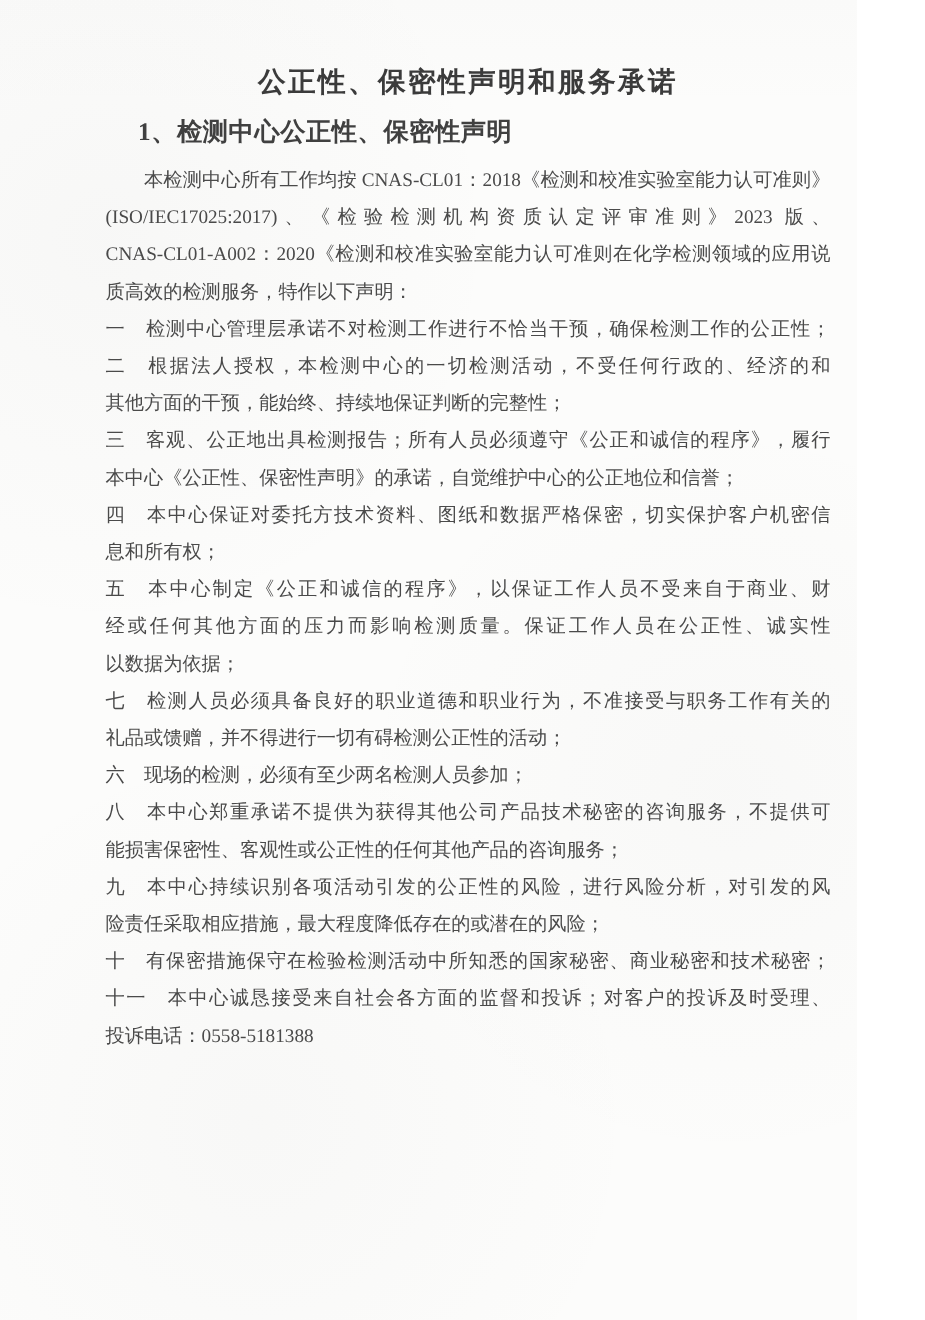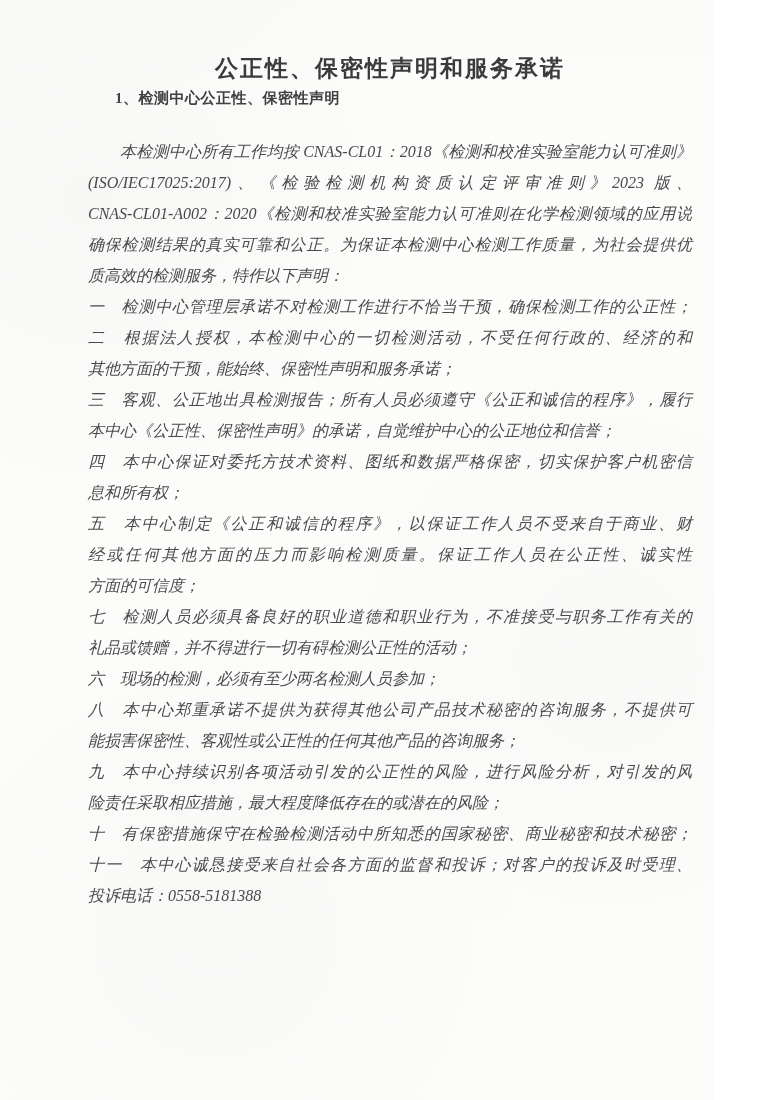--- a/index.html
+++ b/index.html
@@ -36,29 +36,29 @@
   .doc-title {
     text-align: center;
     font-weight: bold;
     font-size: 23px;
     line-height: 34px;
     color: #3b3b3b;
     letter-spacing: 2px;
   }
   .section-heading {
     font-weight: bold;
-    font-size: 15px;
+    font-size: 21px;
     line-height: 24px;
+    margin-top: 12px;
     margin-left: 27px;
     color: #404040;
     letter-spacing: 0.5px;
   }
   .doc-body {
-    margin-top: 26px;
-    font-style: italic;
+    margin-top: 13px;
   }
   .line {
     font-size: 16px;
     line-height: 31px;
     height: 31px;
     color: #4a4a4a;
     text-align: left;
     white-space: normal;
   }
   
@@ -86,47 +86,46 @@
     <div class="doc-title">公正性、保密性声明和服务承诺</div>
 
     <div class="section-heading">1、检测中心公正性、保密性声明</div>
 
     <div class="doc-body">
 
       <div>
         <div class="line stretch indent">本检测中心所有工作均按 CNAS-CL01：2018《检测和校准实验室能力认可准则》</div>
         <div class="line stretch">(ISO/IEC17025:2017)、《检验检测机构资质认定评审准则》2023 版、</div>
         <div class="line stretch">CNAS-CL01-A002：2020《检测和校准实验室能力认可准则在化学检测领域的应用说</div>
-        <div class="line stretch">确保检测结果的真实可靠和公正。为保证本检测中心检测工作质量，为社会提供优</div>
         <div class="line">质高效的检测服务，特作以下声明：</div>
       </div>
 
       <div>
         <div class="line stretch">一　检测中心管理层承诺不对检测工作进行不恰当干预，确保检测工作的公正性；</div>
       </div>
 
       <div>
         <div class="line stretch">二　根据法人授权，本检测中心的一切检测活动，不受任何行政的、经济的和</div>
-        <div class="line">其他方面的干预，能始终、保密性声明和服务承诺；</div>
+        <div class="line">其他方面的干预，能始终、持续地保证判断的完整性；</div>
       </div>
 
       <div>
         <div class="line stretch">三　客观、公正地出具检测报告；所有人员必须遵守《公正和诚信的程序》，履行</div>
         <div class="line">本中心《公正性、保密性声明》的承诺，自觉维护中心的公正地位和信誉；</div>
       </div>
 
       <div>
         <div class="line stretch">四　本中心保证对委托方技术资料、图纸和数据严格保密，切实保护客户机密信</div>
         <div class="line">息和所有权；</div>
       </div>
 
       <div>
         <div class="line stretch">五　本中心制定《公正和诚信的程序》，以保证工作人员不受来自于商业、财</div>
         <div class="line stretch">经或任何其他方面的压力而影响检测质量。保证工作人员在公正性、诚实性</div>
-        <div class="line">方面的可信度；</div>
+        <div class="line">以数据为依据；</div>
       </div>
 
       <div>
         <div class="line stretch">七　检测人员必须具备良好的职业道德和职业行为，不准接受与职务工作有关的</div>
         <div class="line">礼品或馈赠，并不得进行一切有碍检测公正性的活动；</div>
       </div>
 
       <div>
         <div class="line">六　现场的检测，必须有至少两名检测人员参加；</div>
       </div>

